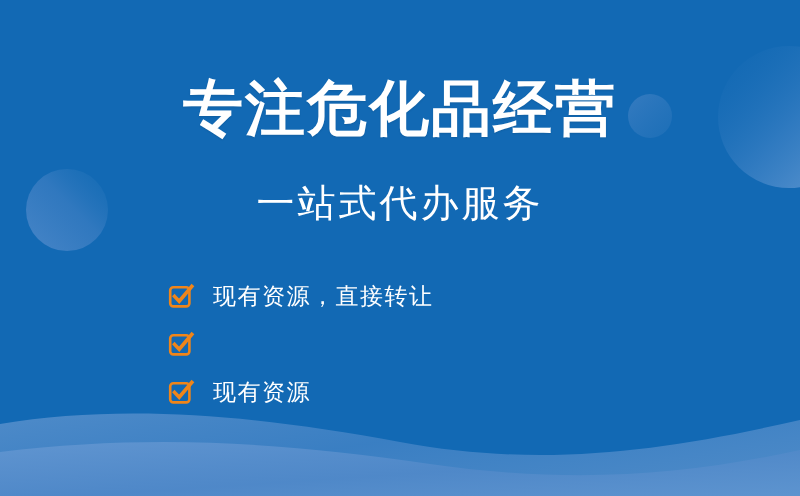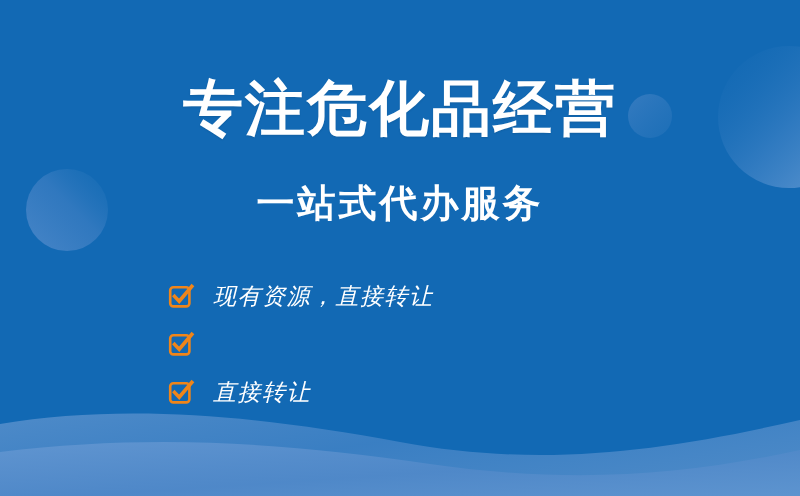--- a/index.html
+++ b/index.html
@@ -49,42 +49,41 @@
   }
 
   .subheadline {
     position: absolute;
     top: 184px;
     left: 0;
     width: 800px;
     text-align: center;
     color: #ffffff;
     font-family: "Liberation Sans", "DejaVu Sans", sans-serif;
-    font-weight: 700;
+    font-weight: 400;
     font-size: 38px;
     line-height: 1;
     letter-spacing: 3px;
   }
 
   .feature-list {
     position: absolute;
     top: 272px;
     left: 168px;
     width: 420px;
     margin: 0;
     padding: 0;
     list-style: none;
   }
 
   .feature-item {
     display: flex;
     align-items: center;
     height: 48px;
     margin-bottom: 0px;
-    font-style: italic;
   }
 
   .check-icon {
     flex: 0 0 auto;
     width: 26px;
     height: 26px;
     position: relative;
     margin-right: 19px;
   }
   .check-icon svg { display: block; overflow: visible; }
@@ -171,18 +170,18 @@
         </span>
       </li>
 
       <li class="feature-item">
         <span class="check-icon">
           <svg width="26" height="26" viewBox="0 0 26 26">
             <rect x="2.2" y="4.2" width="19.2" height="19.2" rx="3.2" ry="3.2" fill="none" stroke="#f08519" stroke-width="2.6"></rect>
             <path d="M6.6 13.4 L11.2 18.2 L23.8 3.4" fill="none" stroke="#f08519" stroke-width="3.6" stroke-linecap="square" stroke-linejoin="miter"></path>
           </svg>
         </span>
-        <span class="feature-label">直接转让</span>
+        <span class="feature-label">现有资源</span>
       </li>
 
     </ul>
   </div>
 </div>
 
 </body></html>

